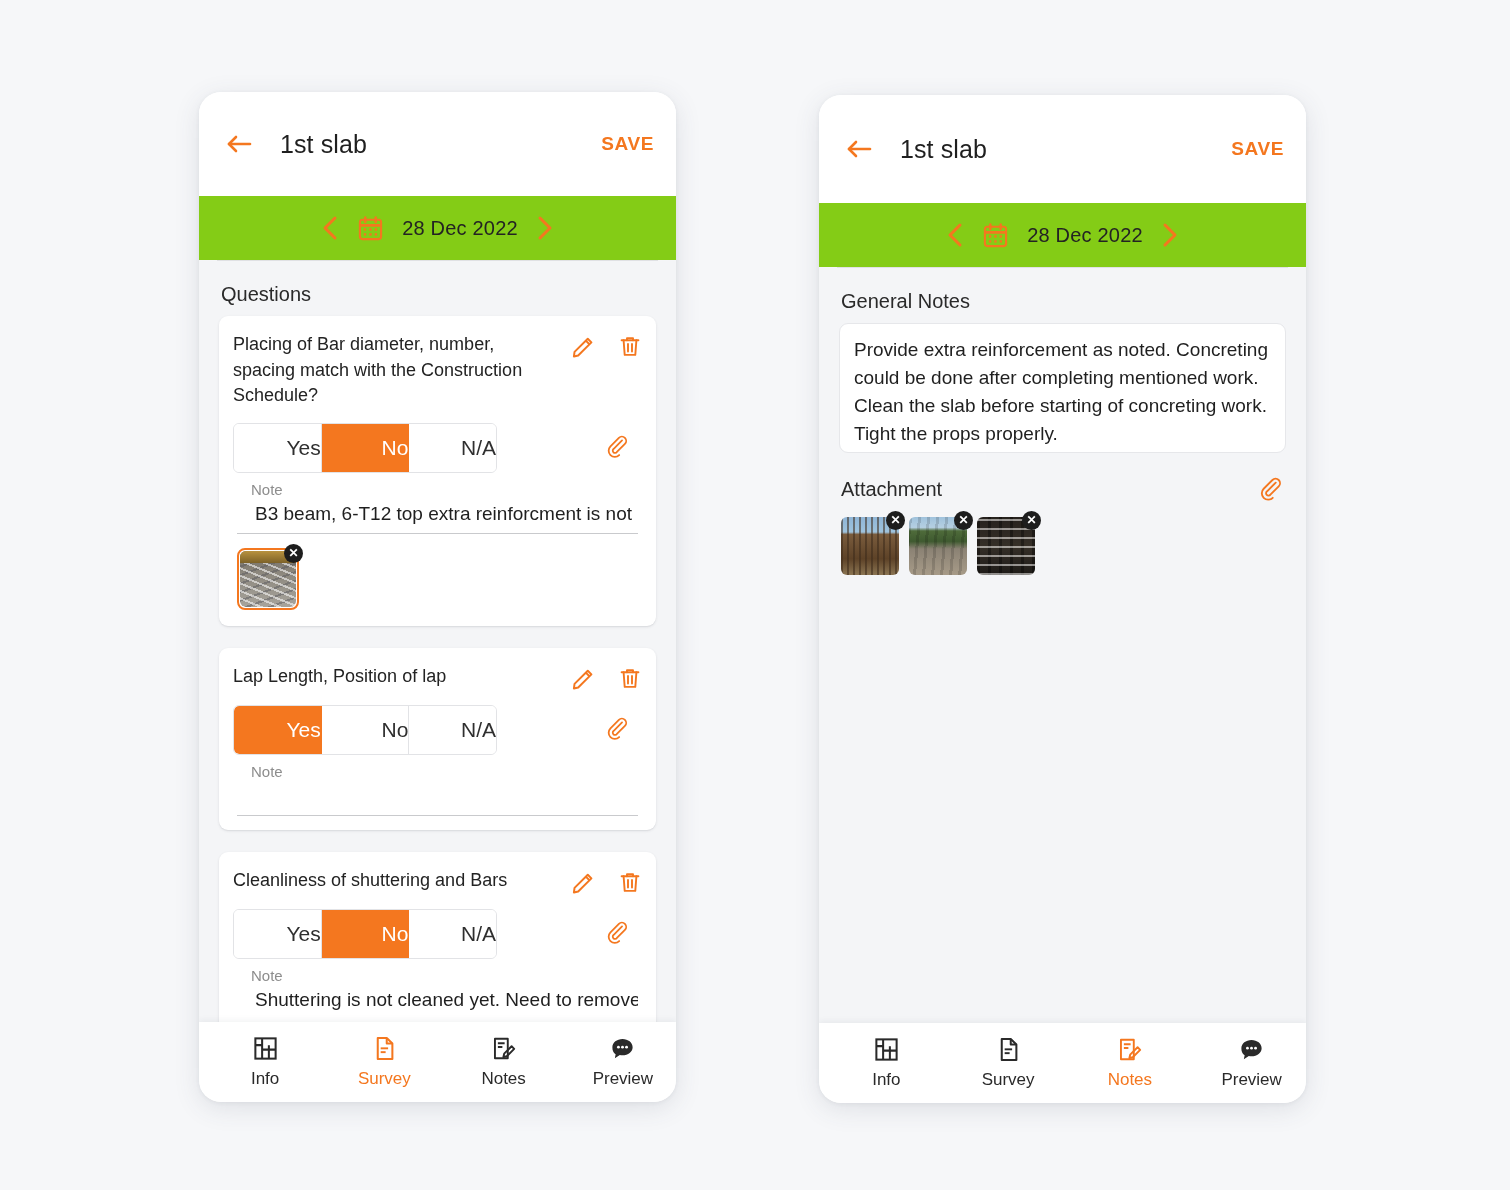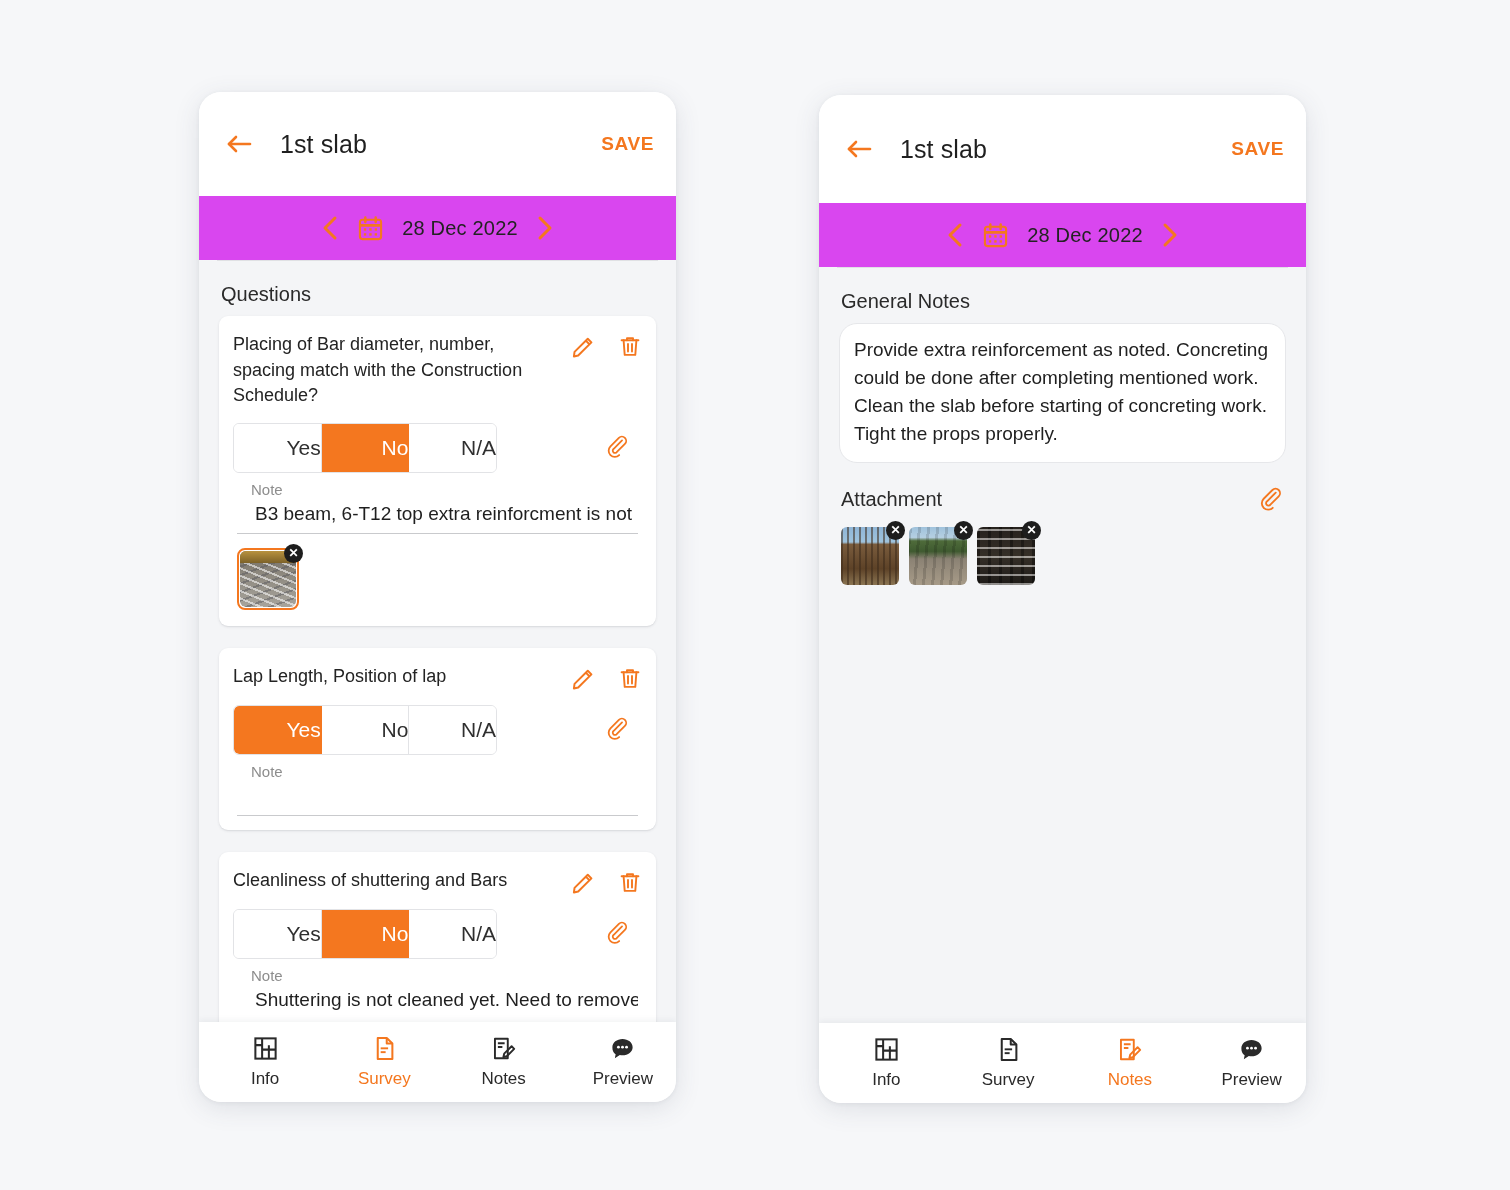--- a/index.html
+++ b/index.html
@@ -73,21 +73,21 @@
     overflow: hidden;
   }
 
   
   .datebar {
     display: flex;
     align-items: center;
     justify-content: center;
     gap: 18px;
     height: 64px;
-    background: #d946ef;
+    background: #84cc16;
   }
   .chev { cursor: pointer; display: flex; align-items: center; }
   .cal-icon { display: flex; align-items: center; cursor: pointer; }
   .date-text {
     font-size: 20px;
     color: #232323;
     letter-spacing: 0.2px;
   }
   .date-divider {
     height: 1px;
@@ -248,22 +248,22 @@
       repeating-linear-gradient(0deg, rgba(245,245,245,.5) 0 2px, rgba(0,0,0,.35) 2px 9px),
       repeating-linear-gradient(90deg, rgba(0,0,0,.35) 0 3px, rgba(0,0,0,0) 3px 11px),
       linear-gradient(180deg,#3a332c 0%,#52483d 50%,#2e2a25 100%);
   }
 
   
   .notes-box {
     margin: 0 20px;
     background: #fff;
     border: 1px solid #e6e7ea;
-    border-radius: 18px;
-    padding: 12px 14px 14px 14px;
+    border-radius: 9px;
+    padding: 12px 14px 4px 14px;
   }
   .notes-text {
     font-size: 19px;
     line-height: 1.47;
     color: #1f1f1f;
     white-space: pre-line;
   }
   .attach-header {
     display: flex;
     align-items: center;

